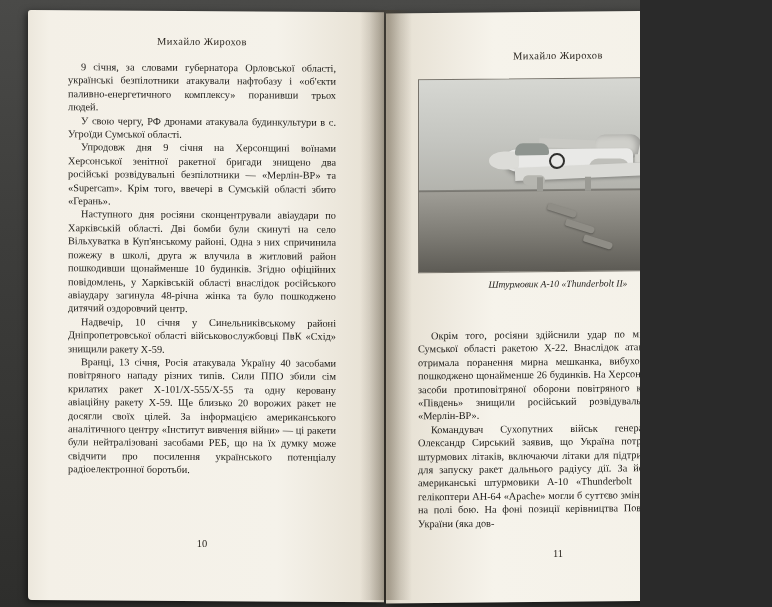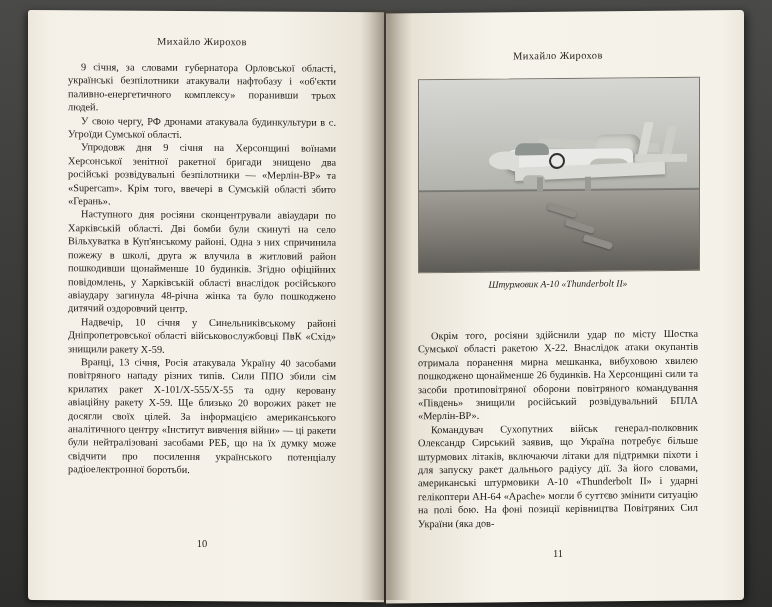--- a/index.html
+++ b/index.html
@@ -2,21 +2,21 @@
 <html><head>
 <meta charset="utf-8">
 <style>
   html, body {
     margin: 0;
     padding: 0;
     background: #2a2a2a;
   }
   #page {
     position: relative;
-    width: 772px;
+    width: 640px;
     height: 607px;
     overflow: hidden;
     background: #3a3a3a;
     font-family: "Liberation Serif", serif;
   }
 
   
   .backdrop {
     position: absolute;
     inset: 0;

